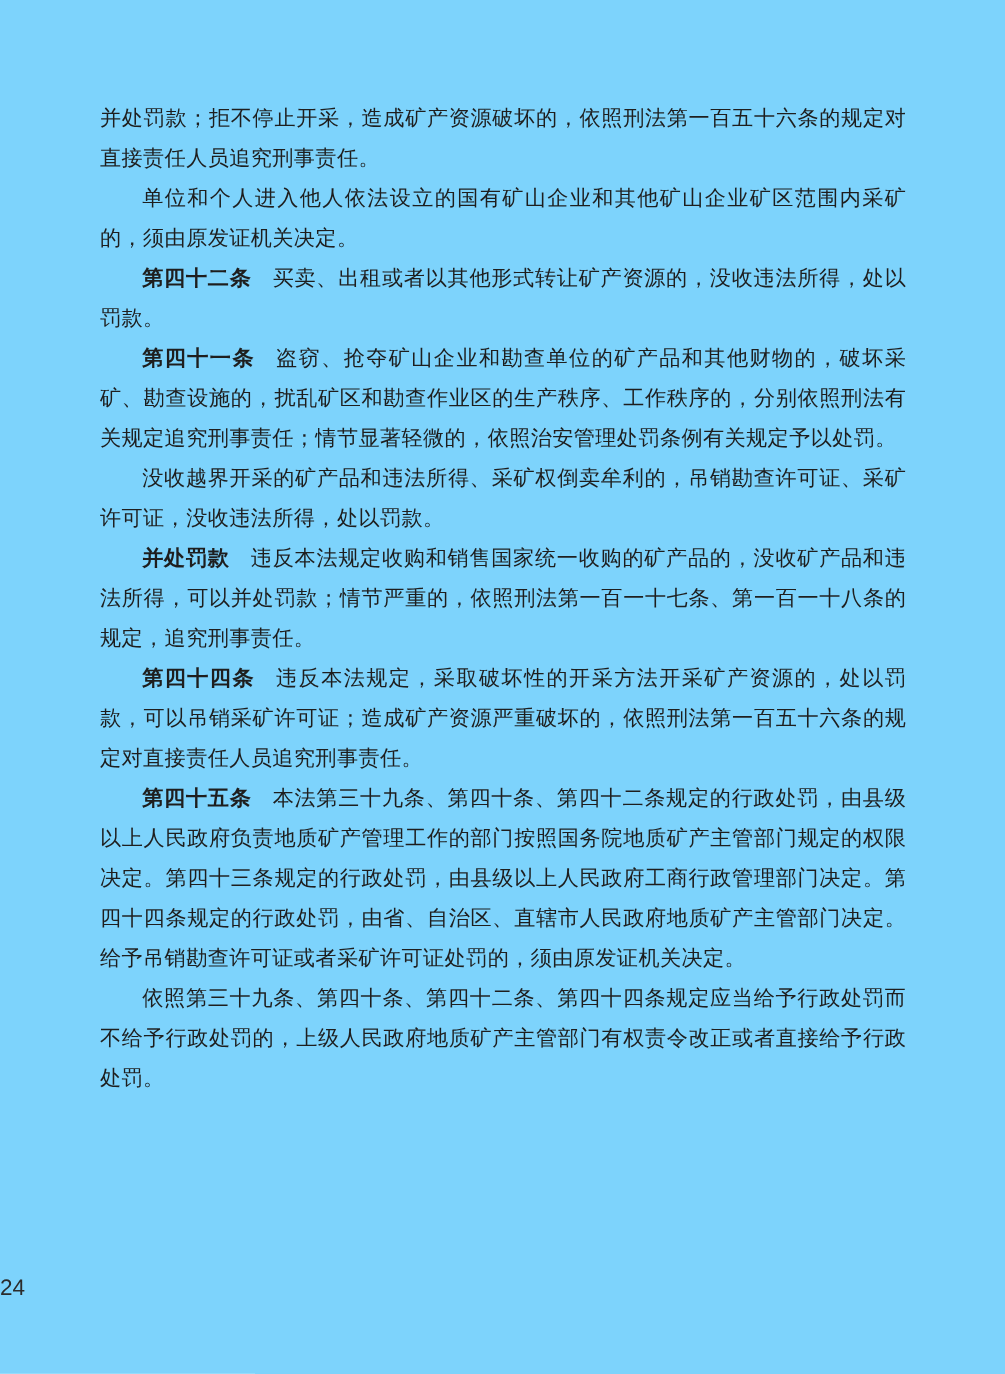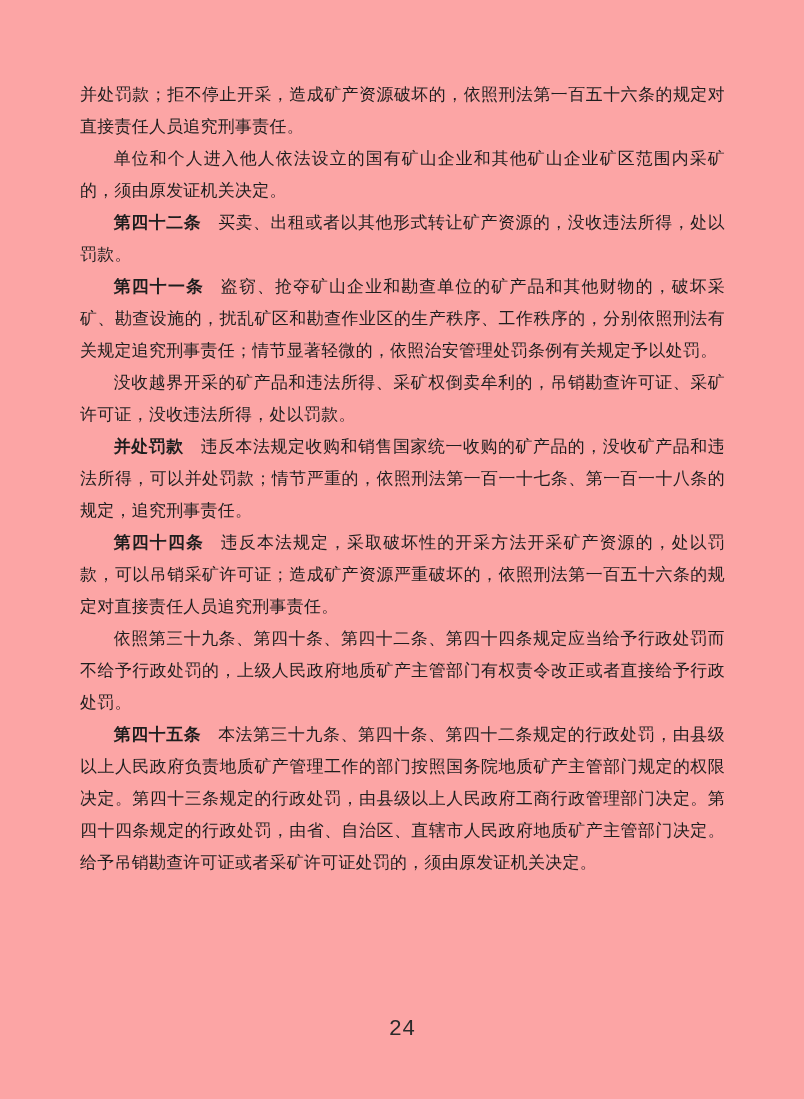--- a/index.html
+++ b/index.html
@@ -11,21 +11,21 @@
       height: 1099px;
       background: #ffffff;
       position: relative;
       overflow: hidden;
       font-family: "Liberation Serif", "DejaVu Serif", serif;
       color: #1e1e1e;
     }
     .page {
       position: absolute;
       inset: 0;
-      background: #fca5a5;
+      background: #7dd3fc;
     }
     .text-block {
       position: absolute;
       left: 80px;
       top: 79px;
       width: 645px;
     }
     p.para {
       margin: 0;
       padding: 0;
@@ -40,25 +40,25 @@
     }
     .article-label:not(:empty) {
       font-weight: 700;
       margin-right: 1em;
     }
     .page-number {
       position: absolute;
       top: 1018px;
       left: 0;
       width: 100%;
-      text-align: center;
-      font-size: 22px;
+      text-align: left;
+      font-size: 18px;
       line-height: 24px;
       color: #2b2b2b;
-      font-family: Liberation Mono, monospace;
+      font-family: Liberation Sans, sans-serif;
     }
   </style>
 </head>
 <body>
 
 <div class="page">
 
   <div class="text-block">
 
     <p class="para continuation">
@@ -84,24 +84,24 @@
 
     <p class="para">
       <span class="article-label">并处罚款</span><span>违反本法规定收购和销售国家统一收购的矿产品的，没收矿产品和违法所得，可以并处罚款；情节严重的，依照刑法第一百一十七条、第一百一十八条的规定，追究刑事责任。</span>
     </p>
 
     <p class="para">
       <span class="article-label">第四十四条</span><span>违反本法规定，采取破坏性的开采方法开采矿产资源的，处以罚款，可以吊销采矿许可证；造成矿产资源严重破坏的，依照刑法第一百五十六条的规定对直接责任人员追究刑事责任。</span>
     </p>
 
     <p class="para">
-      <span class="article-label"></span><span>依照第三十九条、第四十条、第四十二条、第四十四条规定应当给予行政处罚而不给予行政处罚的，上级人民政府地质矿产主管部门有权责令改正或者直接给予行政处罚。</span>
+      <span class="article-label">第四十五条</span><span>本法第三十九条、第四十条、第四十二条规定的行政处罚，由县级以上人民政府负责地质矿产管理工作的部门按照国务院地质矿产主管部门规定的权限决定。第四十三条规定的行政处罚，由县级以上人民政府工商行政管理部门决定。第四十四条规定的行政处罚，由省、自治区、直辖市人民政府地质矿产主管部门决定。给予吊销勘查许可证或者采矿许可证处罚的，须由原发证机关决定。</span>
     </p>
 
     <p class="para">
-      <span class="article-label">第四十五条</span><span>本法第三十九条、第四十条、第四十二条规定的行政处罚，由县级以上人民政府负责地质矿产管理工作的部门按照国务院地质矿产主管部门规定的权限决定。第四十三条规定的行政处罚，由县级以上人民政府工商行政管理部门决定。第四十四条规定的行政处罚，由省、自治区、直辖市人民政府地质矿产主管部门决定。给予吊销勘查许可证或者采矿许可证处罚的，须由原发证机关决定。</span>
+      <span class="article-label"></span><span>依照第三十九条、第四十条、第四十二条、第四十四条规定应当给予行政处罚而不给予行政处罚的，上级人民政府地质矿产主管部门有权责令改正或者直接给予行政处罚。</span>
     </p>
 
   </div>
 
   <div class="page-number">24</div>
 
 </div>
 
 </body></html>

